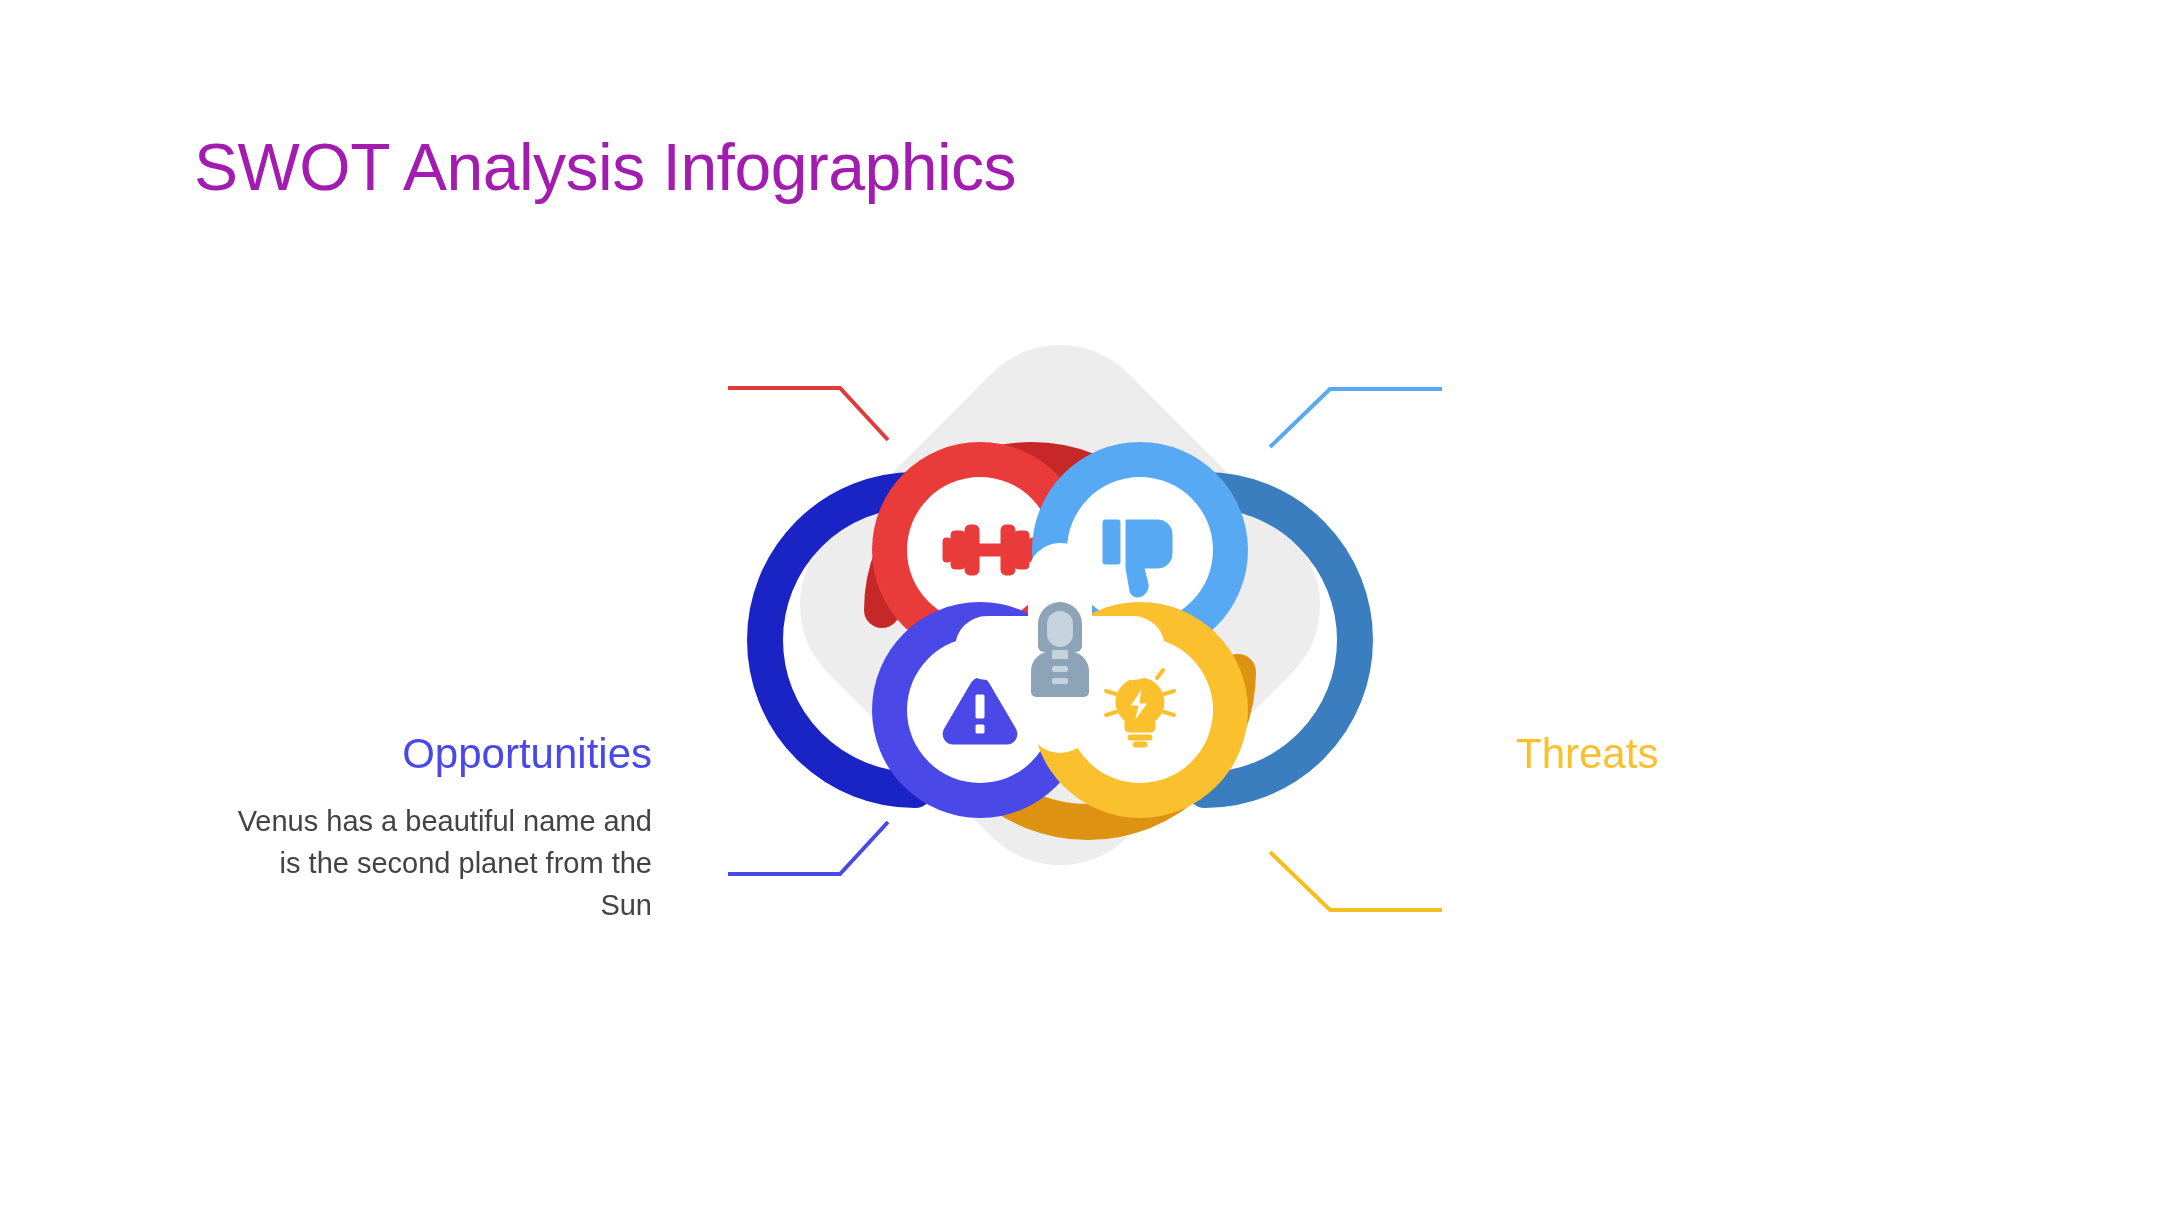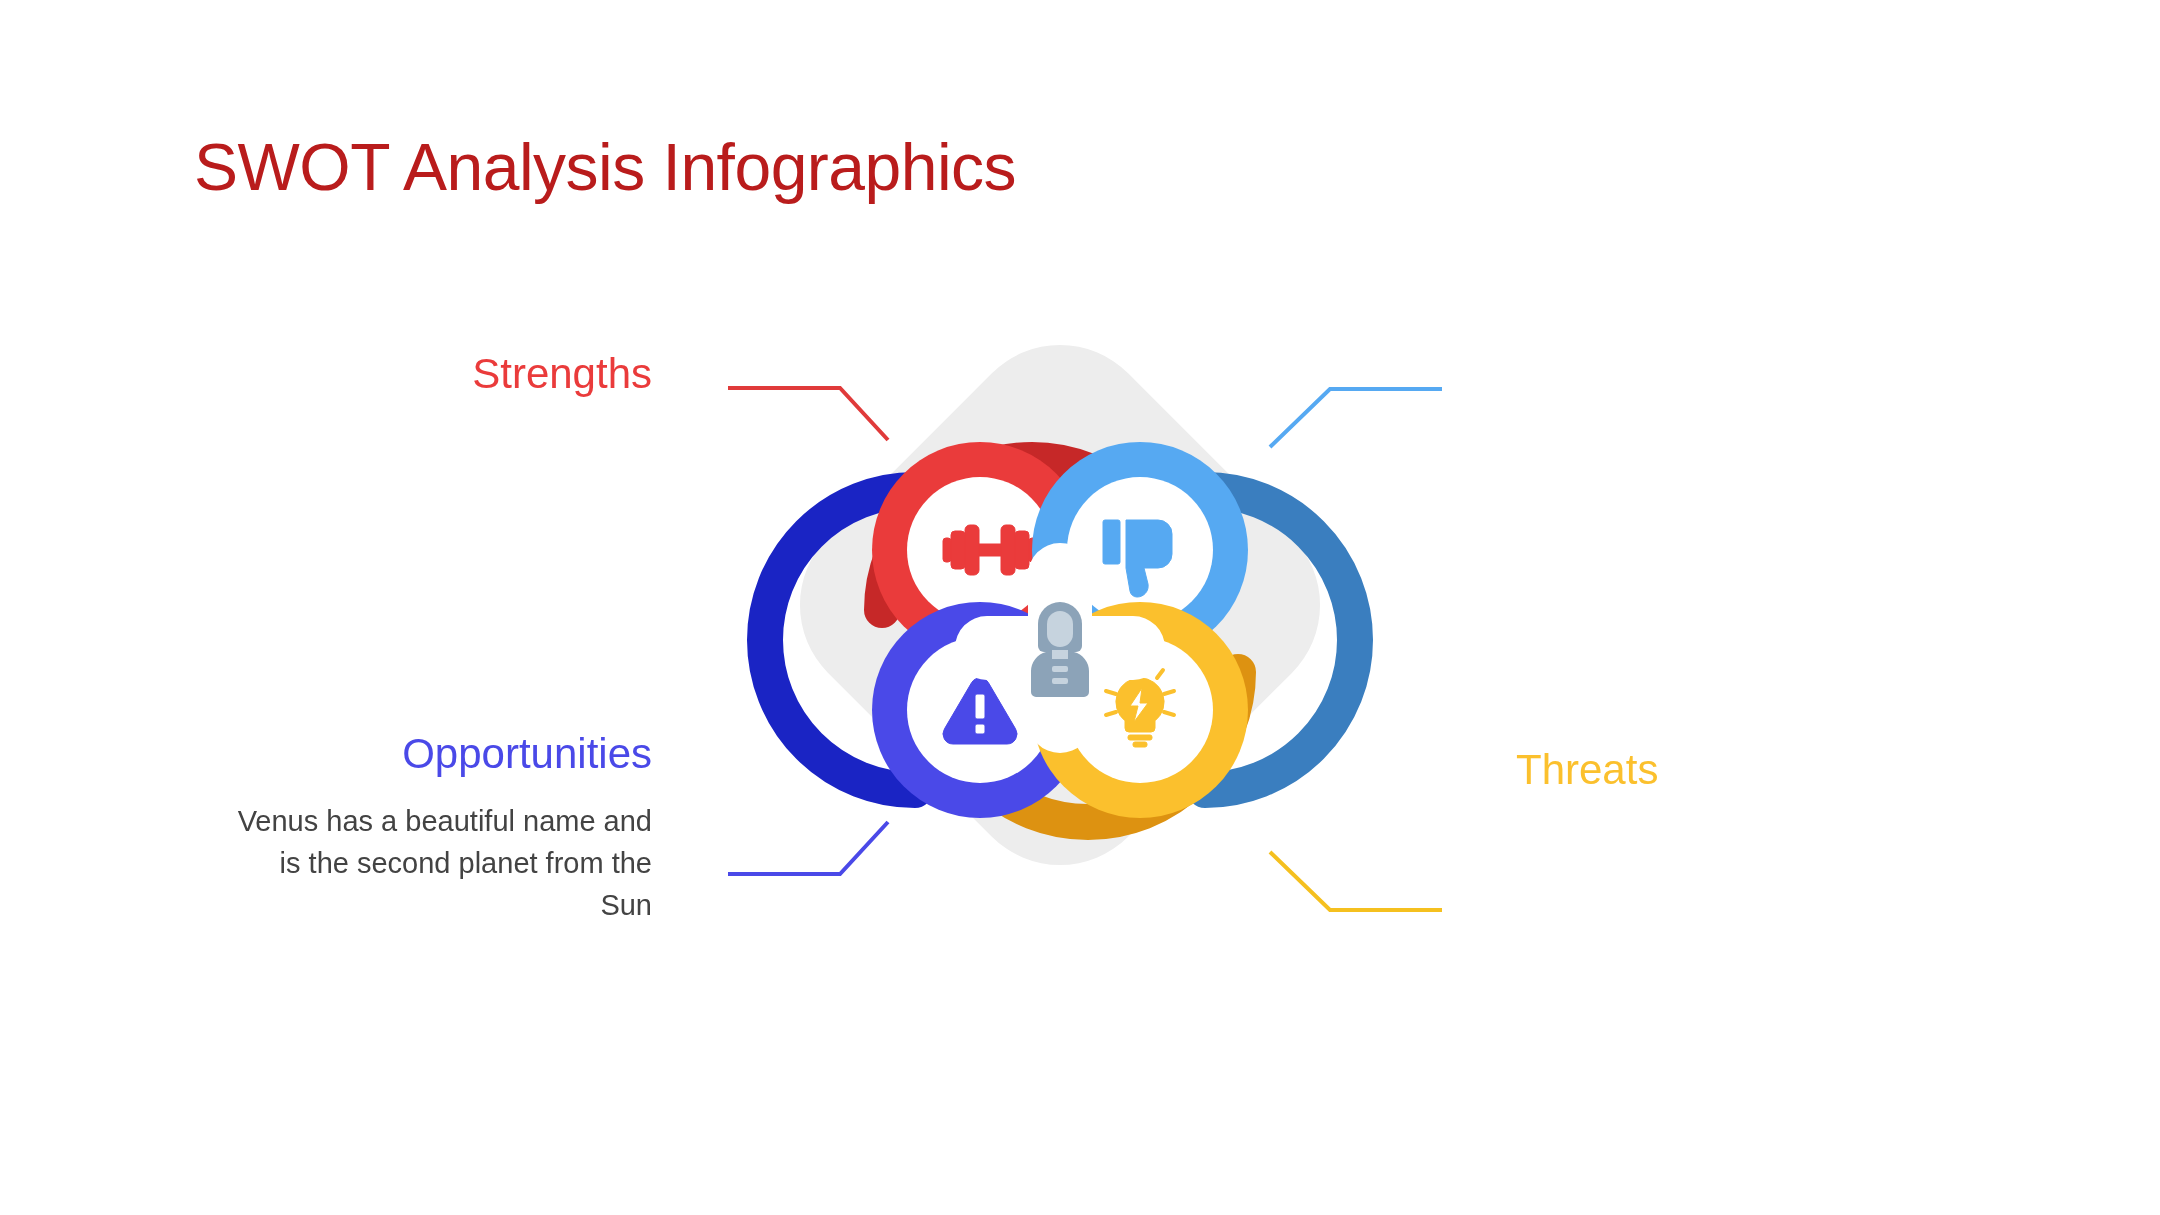--- a/index.html
+++ b/index.html
@@ -15,21 +15,21 @@
     position: relative;
   }
 
   
   .slide-title {
     position: absolute;
     left: 194px;
     top: 128px;
     font-size: 66px;
     line-height: 1.2;
-    color: #b91c1c;
+    color: #a21caf;
     font-weight: 400;
     letter-spacing: -0.5px;
     white-space: nowrap;
   }
 
   
   .quad {
     position: absolute;
     width: 420px;
   }
@@ -67,33 +67,32 @@
     height: 740px;
   }
   #swot-graphic svg { display: block; width: 800px; height: 740px; }
 </style>
 </head>
 <body>
 
 <div class="slide-title">SWOT Analysis Infographics</div>
 
 <div class="quad left" id="quad-strengths">
-  <div class="quad-heading" style="color: rgb(234, 59, 59);">Strengths</div>
 </div>
 
 <div class="quad right" id="quad-weaknesses">
 </div>
 
 <div class="quad left" id="quad-opportunities">
   <div class="quad-heading" style="color: rgb(74, 73, 232);">Opportunities</div>
   <div class="quad-body" style="color: rgb(67, 67, 67);">Venus has a beautiful name and is the second planet from the Sun</div>
 </div>
 
 <div class="quad right" id="quad-threats">
-  <div class="quad-heading" style="color: rgb(251, 192, 45); margin-top: 16px;">Threats</div>
+  <div class="quad-heading" style="color: rgb(251, 192, 45);">Threats</div>
 </div>
 
 <div id="swot-graphic">
 <svg viewBox="0 0 800 740" xmlns="http://www.w3.org/2000/svg">
   <defs>
     <clipPath id="clip-tl">
           <rect x="0" y="0" width="400" height="370"></rect>
         </clipPath>
     <clipPath id="clip-tr">
           <rect x="400" y="0" width="400" height="370"></rect>

